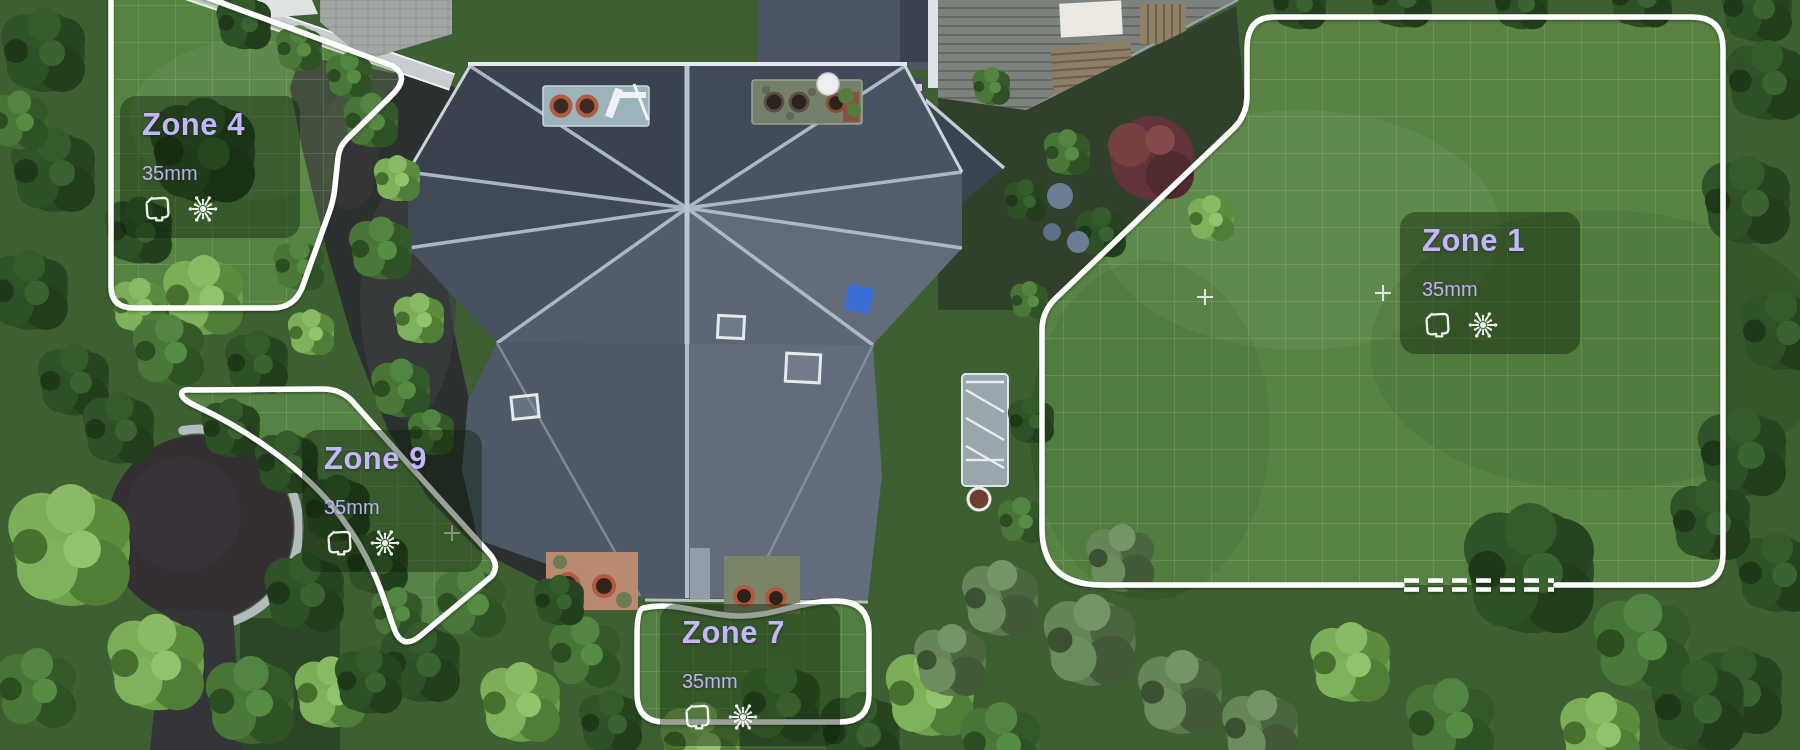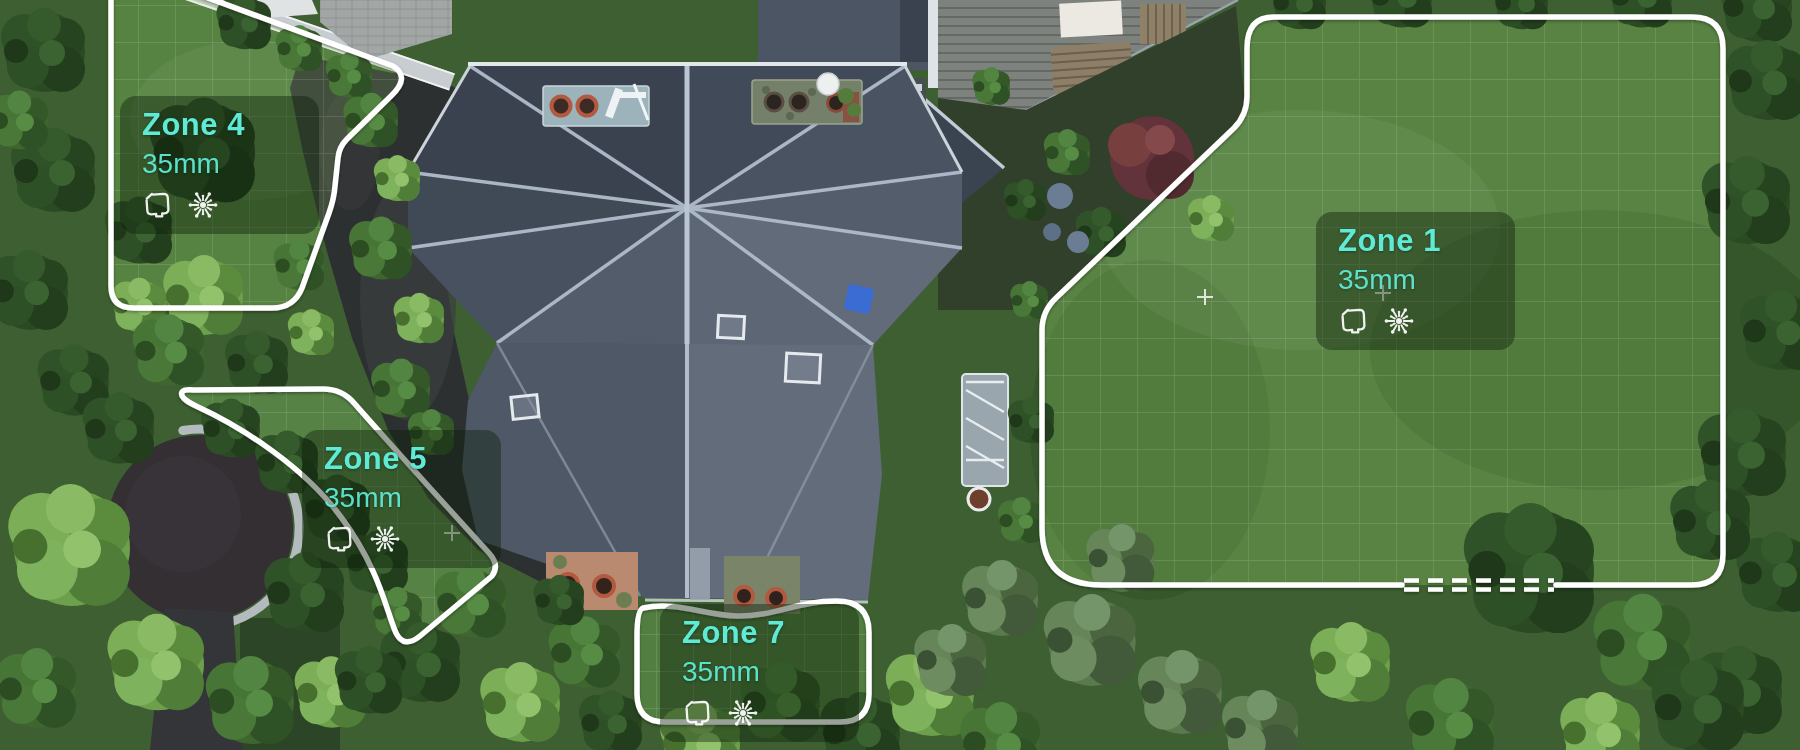--- a/index.html
+++ b/index.html
@@ -1,24 +1,24 @@
 <!DOCTYPE html>
 <html><head>
 <meta charset="utf-8">
 <style>
   html,body{margin:0;padding:0;background:#1c2418;}
   .stage{position:relative;width:1800px;height:750px;overflow:hidden;
          font-family:"Liberation Sans",sans-serif;background:#3d5f31;}
   .scene{position:absolute;left:0;top:0;}
-  .zone-card{position:absolute;width:199px;box-sizing:border-box;
-    background:rgba(12,30,10,0.42);border-radius:16px;color:#5eead4;
+  .zone-card{position:absolute;width:180px;box-sizing:border-box;
+    background:rgba(12,30,10,0.42);border-radius:16px;color:#c4b5fd;
     padding:12px 22px 14px 22px;}
   .zc-title{font-size:31px;font-weight:700;letter-spacing:.5px;line-height:1.12;
     text-shadow:0 1px 3px rgba(0,0,0,.35);white-space:nowrap;}
-  .zc-height{font-size:28px;font-weight:400;opacity:.95;margin-top:6px;line-height:1.1;
+  .zc-height{font-size:20px;font-weight:400;opacity:.95;margin-top:19px;line-height:1.1;
     text-shadow:0 1px 3px rgba(0,0,0,.35);white-space:nowrap;}
   .zc-icons{display:flex;gap:16px;margin-top:10px;align-items:center;}
   .zc-icons svg{width:30px;height:30px;opacity:.92;display:block;}
 </style>
 </head>
 <body>
 
 <div class="stage">
 
 <svg class="scene" width="1800" height="750" viewBox="0 0 1800 750">
@@ -392,21 +392,21 @@
     <path d="M111,-14 L111,286 Q111,308 134,308 L272,308 Q294,308 302,288 L329,213 Q334,199 335,186 L338,158 Q339,147 347,139 L391,96 Q411,77 393,66 L176,-14"></path>
     <path d="M182,392 Q184,389 194,390 L323,389 Q342,389 354,403 C392,446 448,508 489,553 Q500,565 492,576 L420,636 Q404,649 396,633 C386,610 380,570 341,517 C305,468 244,428 196,406 Q179,398 182,392 Z"></path>
     <path d="M643,608 C676,601 704,615 737,616 C772,617 798,601 836,601 Q869,601 869,632 L869,694 Q869,722 840,722 L665,722 Q637,722 637,694 L637,636 Q637,610 643,608 Z"></path>
     <g stroke-width="4.5" stroke-linecap="butt" stroke-dasharray="15 9">
       <line x1="1404" y1="580.5" x2="1554" y2="580.5"></line>
       <line x1="1404" y1="589.5" x2="1554" y2="589.5"></line>
     </g>
   </g>
 </svg>
 
-<div class="zone-card" style="left:1316px;top:212px">
+<div class="zone-card" style="left:1400px;top:212px">
   <div class="zc-title">Zone 1</div>
   <div class="zc-height">35mm</div>
   <div class="zc-icons">
     <svg viewBox="0 0 30 30">
           <use href="#i-area"></use>
         </svg>
     <svg viewBox="0 0 30 30">
           <use href="#i-star"></use>
         </svg>
   </div>
@@ -419,21 +419,21 @@
     <svg viewBox="0 0 30 30">
           <use href="#i-area"></use>
         </svg>
     <svg viewBox="0 0 30 30">
           <use href="#i-star"></use>
         </svg>
   </div>
 </div>
 
 <div class="zone-card" style="left:302px;top:430px">
-  <div class="zc-title">Zone 5</div>
+  <div class="zc-title">Zone 9</div>
   <div class="zc-height">35mm</div>
   <div class="zc-icons">
     <svg viewBox="0 0 30 30">
           <use href="#i-area"></use>
         </svg>
     <svg viewBox="0 0 30 30">
           <use href="#i-star"></use>
         </svg>
   </div>
 </div>

